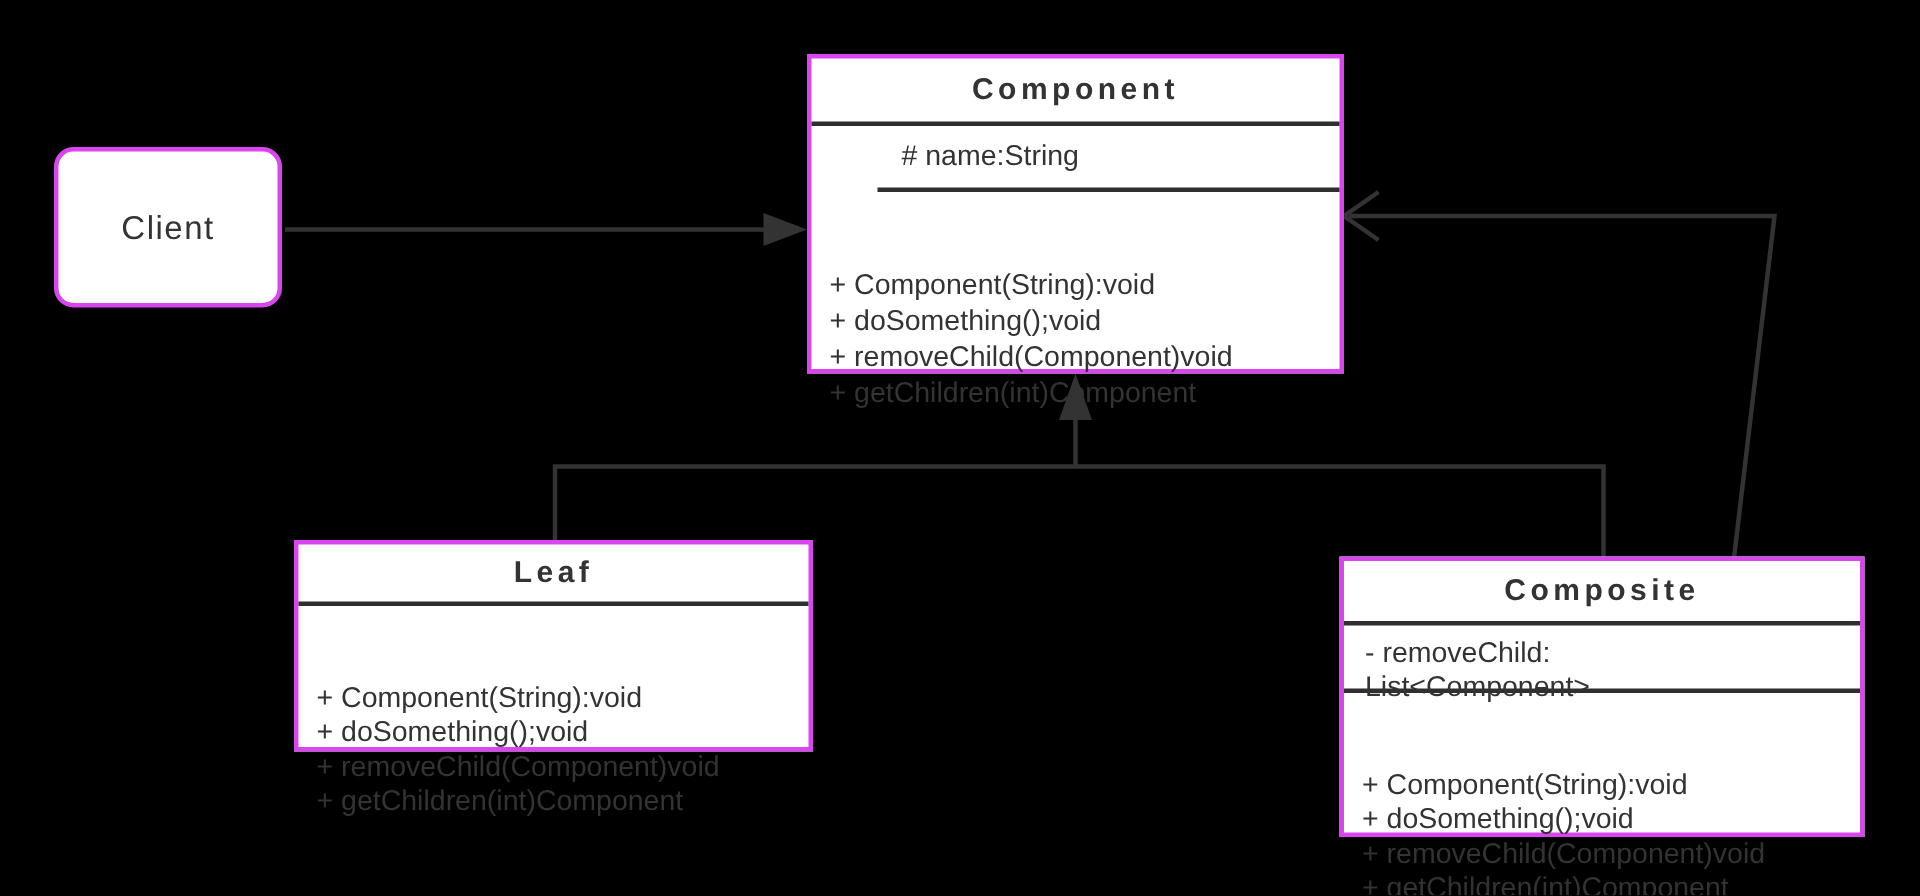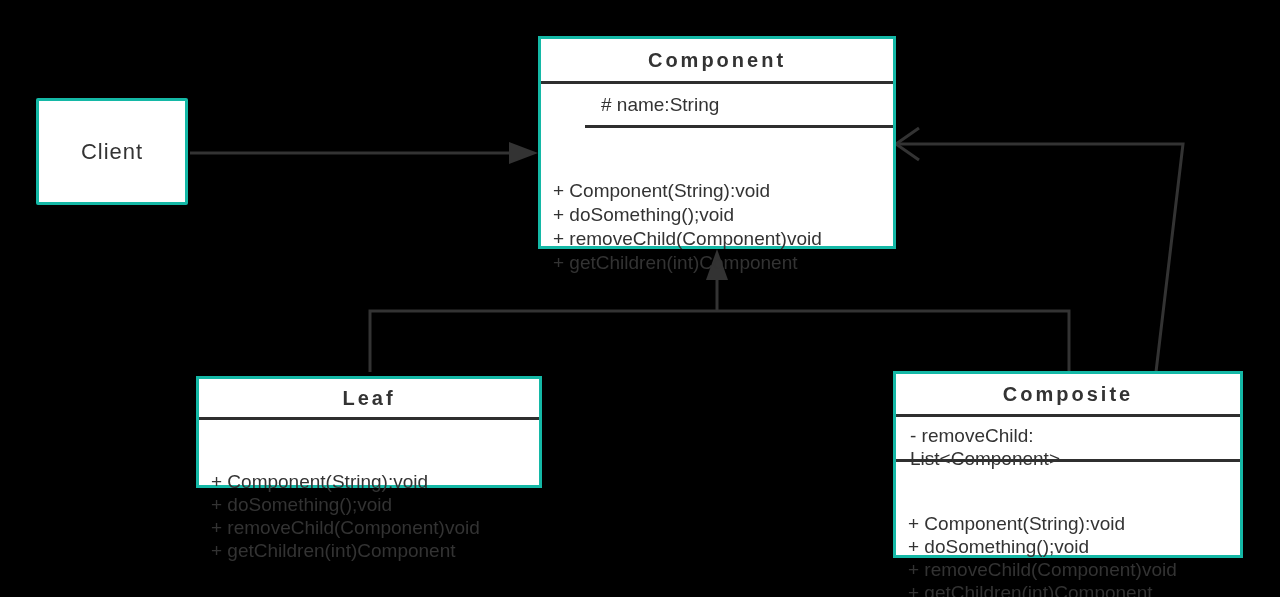--- a/index.html
+++ b/index.html
@@ -8,26 +8,26 @@
     width:1280px;height:597px;
     background:#000;
     font-family:"Liberation Sans","DejaVu Sans",sans-serif;
     overflow:hidden;
   }
   .wires{position:absolute;left:0;top:0;width:1280px;height:597px;z-index:0;}
 
   .box{
     position:absolute;
     background:#fff;
-    border:3px solid #14b8a6;
+    border:3px solid #d946ef;
     color:#333;
     z-index:1;
     box-sizing:border-box;
   }
-  .rounded{border-radius:2px;}
+  .rounded{border-radius:13px;}
 
   .client-box{
     left:36px;top:98px;width:152px;height:107px;
     display:flex;align-items:center;justify-content:center;
     font-size:22px;letter-spacing:1px;
   }
 
   .uml .title{
     text-align:center;
     font-weight:bold;
@@ -47,21 +47,21 @@
     font-size:19px;
     line-height:24px;
     white-space:nowrap;
     margin-top:48px;
   }
 
   .component-box{left:538px;top:36px;width:358px;height:213px;}
   .component-box .title{height:42px;}
   .component-box .attrs{height:44px;display:flex;align-items:center;margin-left:44px;}
 
-  .leaf-box{left:196px;top:376px;width:346px;height:112px;}
+  .leaf-box{left:196px;top:360px;width:346px;height:141px;}
   .leaf-box .title{height:38px;}
   .leaf-box .methods{padding-top:2px;line-height:23px;}
 
   .composite-box{left:893px;top:371px;width:350px;height:187px;}
   .composite-box .title{height:40px;}
   .composite-box .attrs{
     height:45px;
     position:relative;
     overflow:visible;
   }

